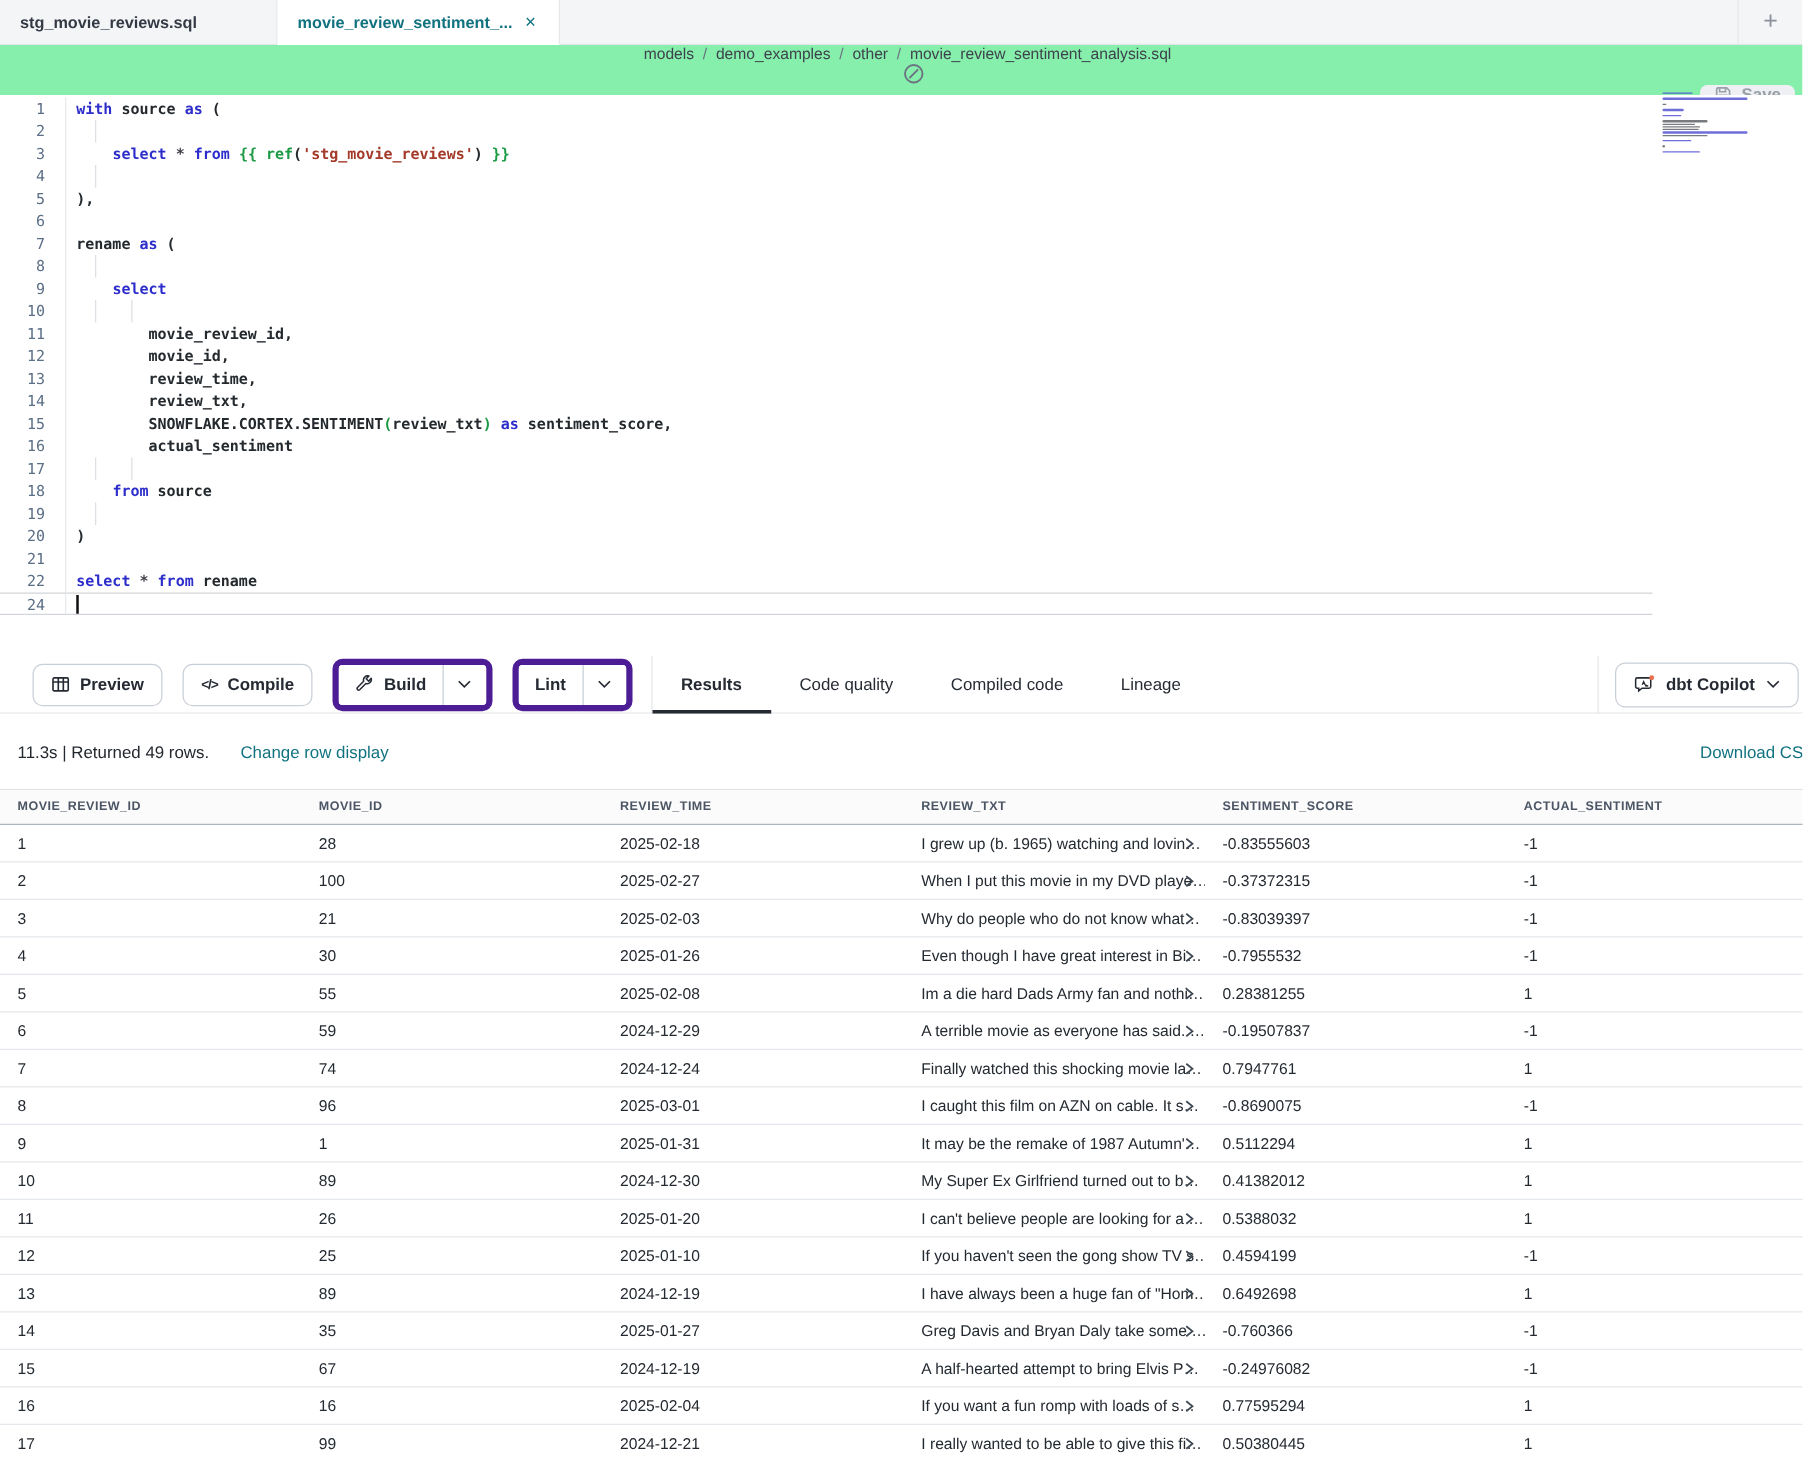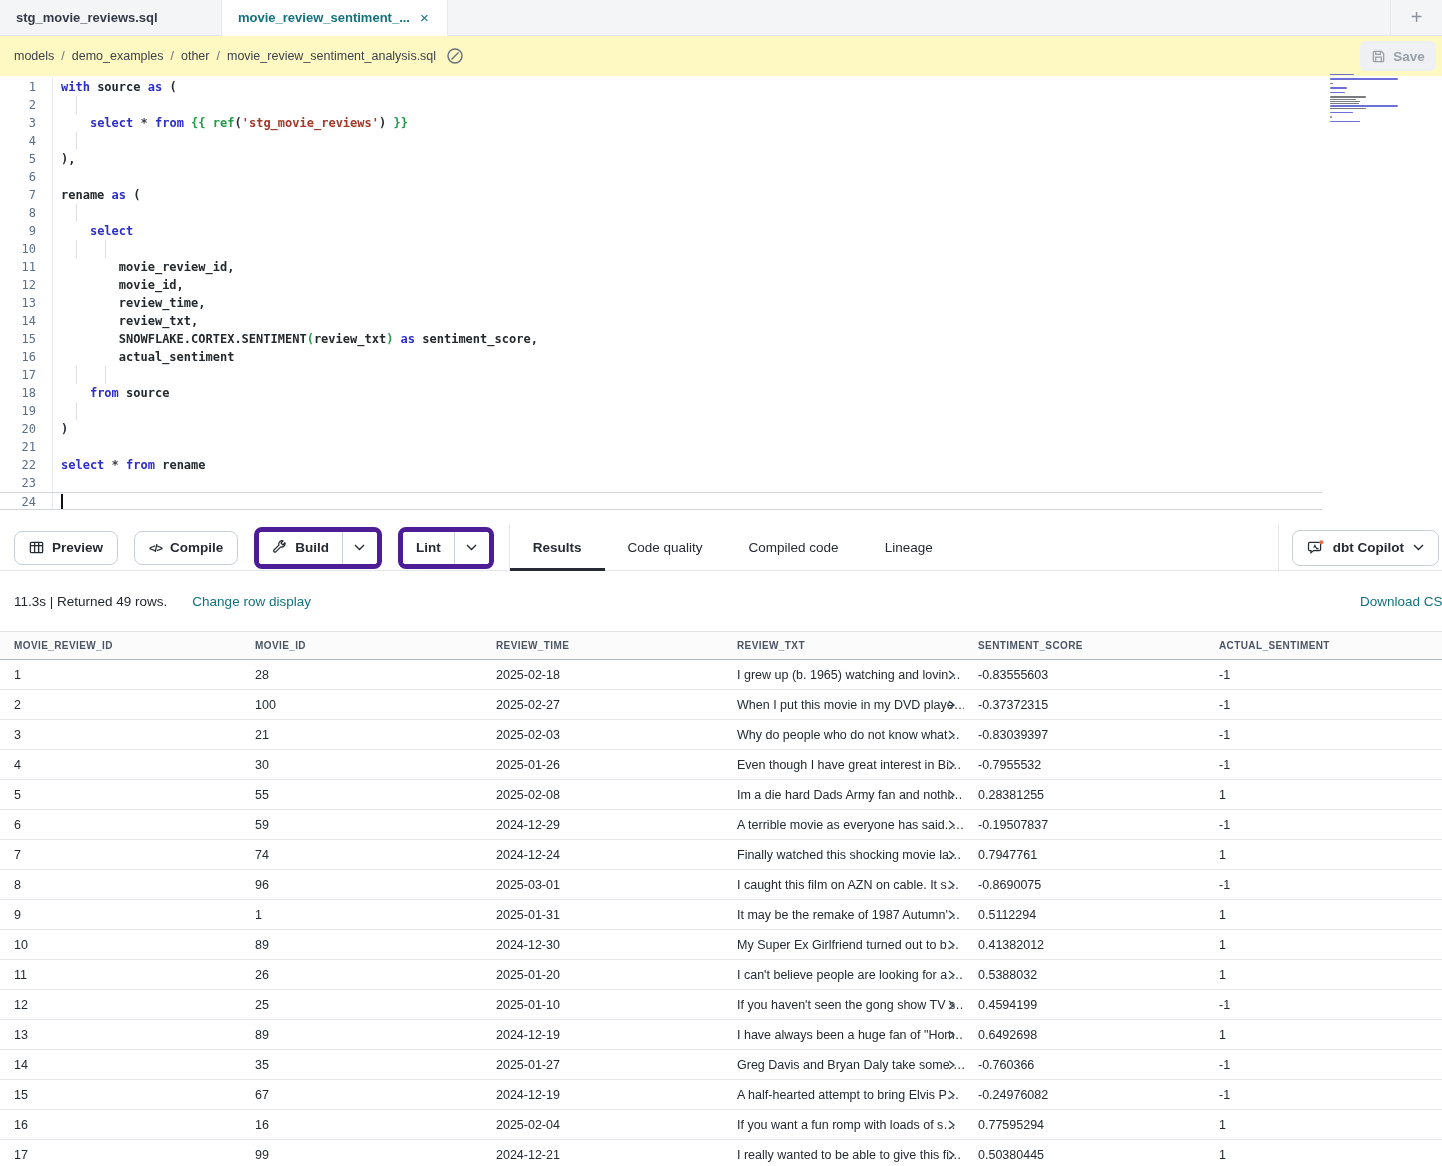--- a/index.html
+++ b/index.html
@@ -13,21 +13,21 @@
     color:#333a45; cursor:pointer; }
   .tab.inactive { width:222px; background:#f4f5f7; border-right:1px solid #e6e8ec; }
   .tab.active { width:226px; background:#fff; color:#11727f; border-right:1px solid #e6e8ec;
     margin-bottom:-1px; border-bottom:1px solid #fff; }
   .tab .close { margin-left:10px; font-size:15px; font-weight:400; color:#11727f; }
   .tab-spacer { flex:1; }
   .newtab { width:52px; display:flex; align-items:center; justify-content:center;
     border-left:1px solid #e6e8ec; color:#8b929c; font-size:20px; cursor:pointer; }
 
   
-  .crumbrow { height:40px; display:flex; align-items:center; padding:0 4px 0 14px; background:#fef9c3; }
+  .crumbrow { height:40px; display:flex; align-items:center; padding:0 4px 0 14px; background:#86efac;flex-direction:column; }
   .breadcrumb { display:flex; align-items:center; font-size:12.5px; color:#3d434c; gap:7px; }
   .bc-sep { color:#6a7280; }
   .circle-slash { margin-left:10px; display:flex; align-items:center; }
   .savebtn { margin-left:auto; margin-right:2px; height:30px; width:76px; background:#eef0f3;
     border:none; border-radius:6px; color:#98a0a8; font-size:13.5px; font-weight:600;
     display:flex; align-items:center; justify-content:center; gap:7px; }
 
   
   .editor { position:relative; height:449px; background:#fff; padding-top:2px;
     font-family:"DejaVu Sans Mono", monospace; font-size:12px; }
@@ -37,21 +37,21 @@
   .lc { position:relative; padding-left:8px; white-space:pre; flex:1;font-weight:bold; }
   .guide { position:absolute; top:0; bottom:0; width:1px; background:#dcdfe3; }
   .tok-k { color:#2d2dcb; } .tok-t { color:#24292e; } .tok-o { color:#3c3c46; }
   .tok-j { color:#1d9b45; } .tok-s { color:#a33a2a; } .tok-p { color:#1d9b45; }
   .cl.active-line { border-top:1px solid #d2d5d9; border-bottom:1px solid #d2d5d9; width:1322px; }
   .cursor { position:absolute; left:8px; top:1px; width:2px; height:15px; background:#111; }
   .minimap { position:absolute; top:-2px; right:40px; width:72px; }
   .mm-line { height:1.4px; margin-bottom:0.85px; border-radius:1px; }
 
   
-  .toolbar { height:46px; display:flex; align-items:center; padding-left:14px;
+  .toolbar { height:46px; display:flex; align-items:center; padding-left:26px;
     border-bottom:1px solid #e4e6ea; background:#fff; position:relative; }
   .tbtn { height:34px; display:flex; align-items:center; gap:8px; padding:0 14px;
     border:1px solid #c9cfd7; border-radius:8px; background:#fff; font-size:13.5px;
     font-weight:600; color:#262b33; cursor:pointer; }
   .tbtn + .tbtn { margin-left:16px; }
   .split { display:flex; margin-left:16px; border:5px solid #4c1d95; border-radius:8px; overflow:hidden; }
   .split .main { height:32px; display:flex; align-items:center; gap:8px; padding:0 13px;
     background:#fff; font-size:13.5px; font-weight:600; color:#262b33; cursor:pointer; }
   .split .caret { width:35px; display:flex; align-items:center; justify-content:center;
     border-left:1px solid #c9cfd7; background:#fff; cursor:pointer; }
@@ -232,25 +232,20 @@
       </div>
       <div class="cl">
         <span class="ln">21</span>
         <span class="gut-pad"></span>
         <span class="lc"></span>
       </div>
       <div class="cl">
         <span class="ln">22</span>
         <span class="gut-pad"></span>
         <span class="lc"><span class="tok-k">select</span><span class="tok-t"> </span><span class="tok-o">*</span><span class="tok-t"> </span><span class="tok-k">from</span><span class="tok-t"> rename</span></span>
-      </div>
-      <div class="cl">
-        <span class="ln">23</span>
-        <span class="gut-pad"></span>
-        <span class="lc"></span>
       </div>
       <div class="cl active-line">
         <span class="ln">24</span>
         <span class="gut-pad"></span>
         <span class="lc"><span class="cursor"></span></span>
       </div>
     </div>
   <div class="minimap" id="minimap">
       <div class="mm-line" style="width: 24px; background: rgb(74, 74, 208); opacity: 0.8;"></div>
       <div class="mm-line" style="width: 0px; background: rgb(85, 89, 95); opacity: 0;"></div>

